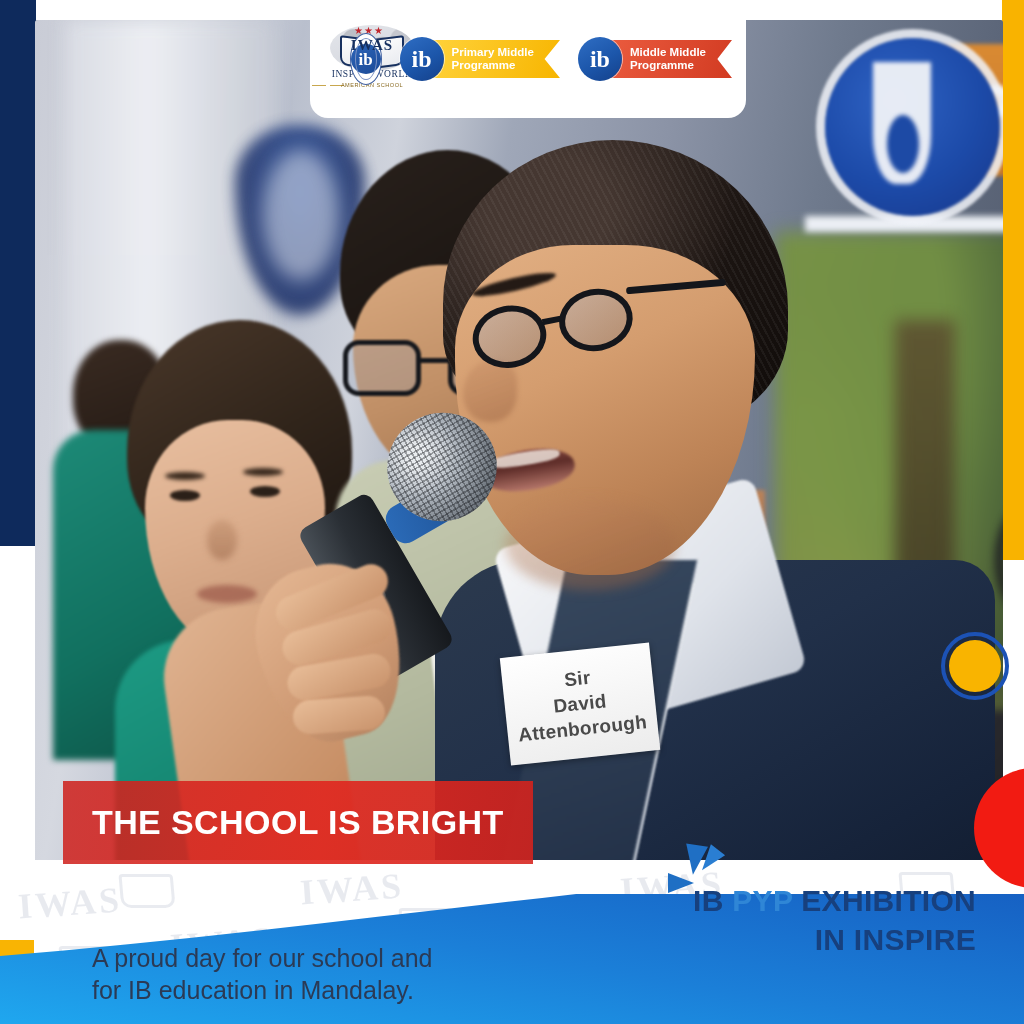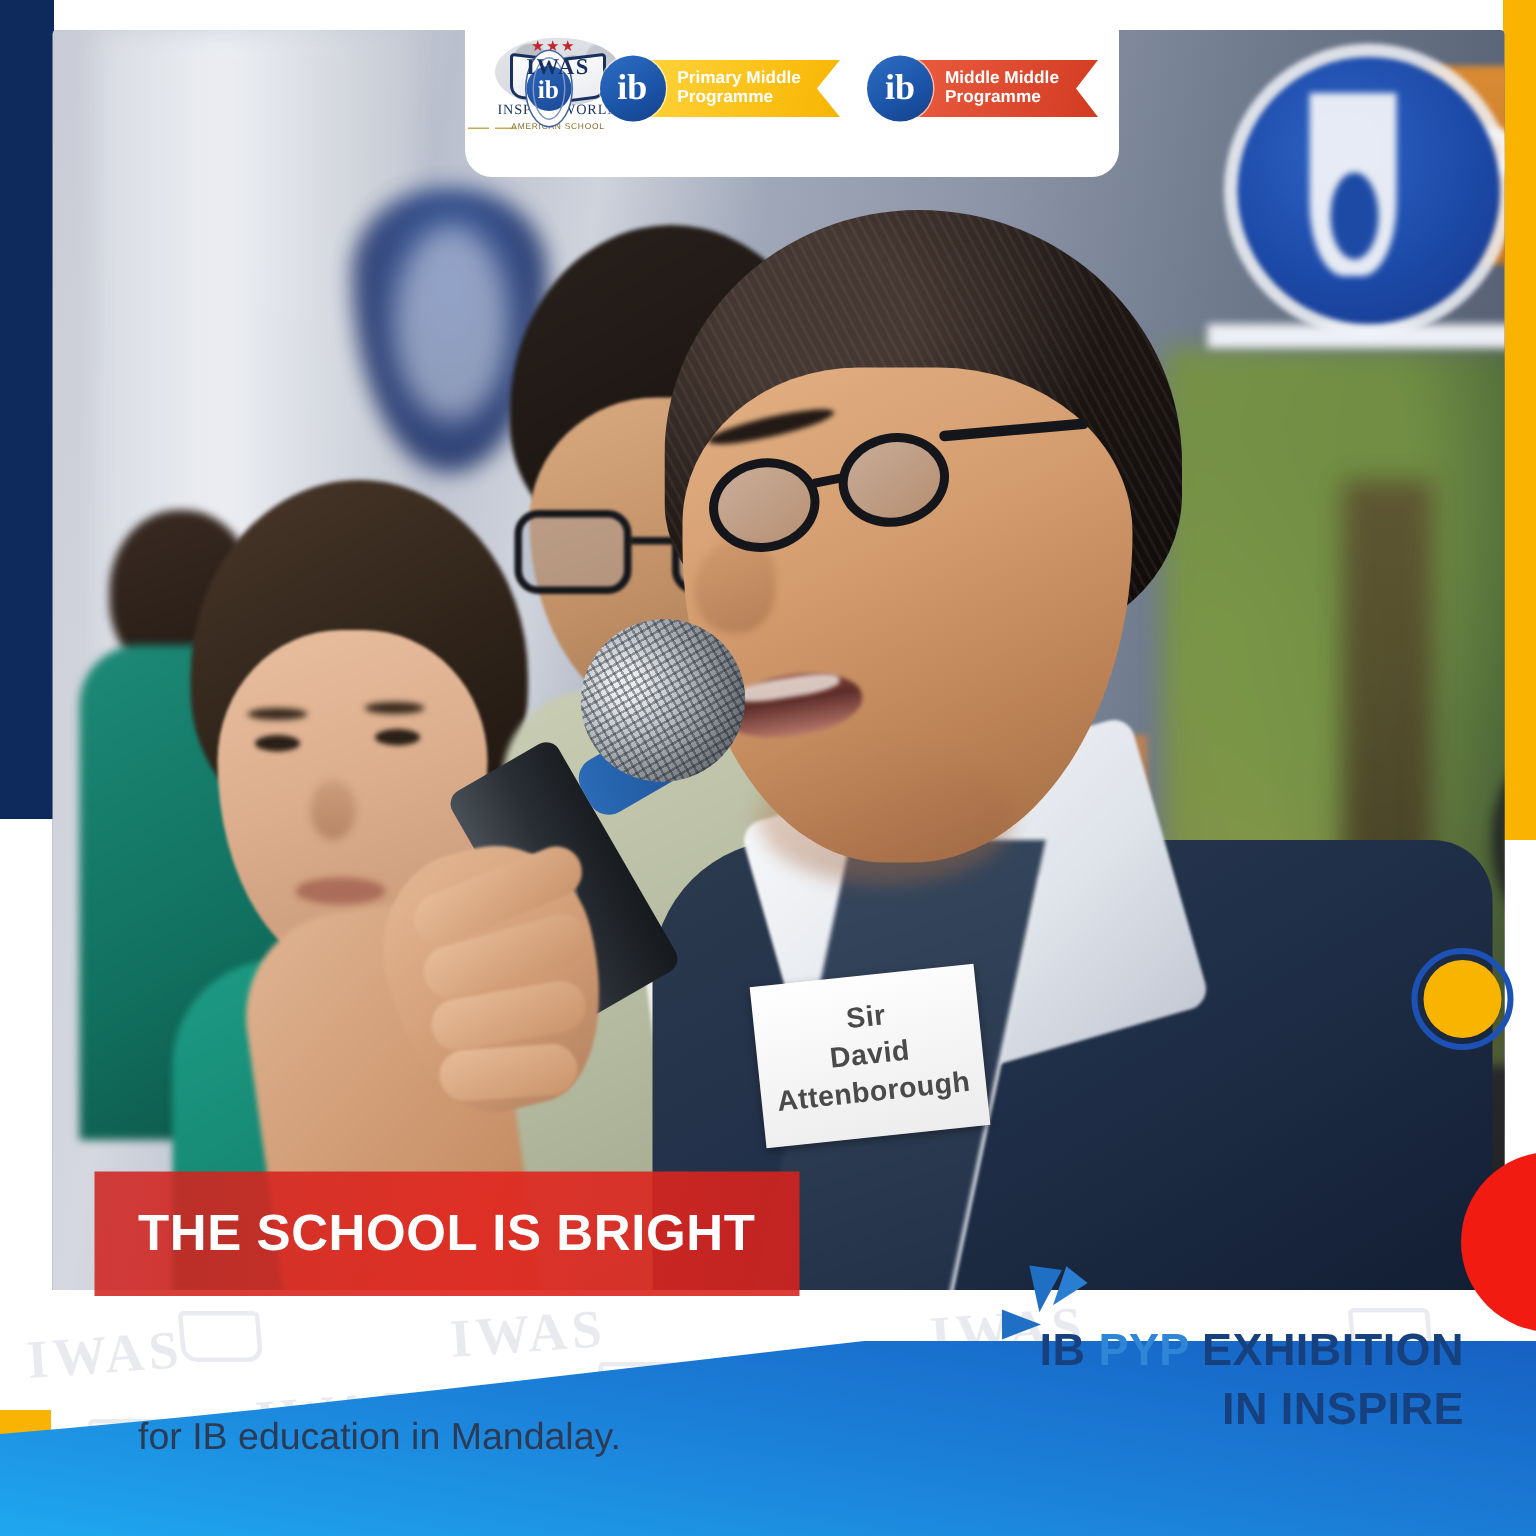--- a/index.html
+++ b/index.html
@@ -799,20 +799,21 @@
       <div class="wm-book" style="left:900px; top:12px;"></div>
     </div>
   </div>
 
   <div class="yellow-sq-bl"></div>
 
   <div class="red-banner">
     <div class="txt">THE SCHOOL IS BRIGHT</div>
   </div>
   <div class="tagline">
+    <div>A proud day for our school and</div>
     <div>for IB education in Mandalay.</div>
   </div>
 
   <div class="spark">
     <div class="tri tri1"></div>
     <div class="tri tri2"></div>
     <div class="tri tri3"></div>
   </div>
   <div class="right-head">
     <div class="l1"><span>IB </span><span class="hl">PYP</span><span> EXHIBITION</span></div>

